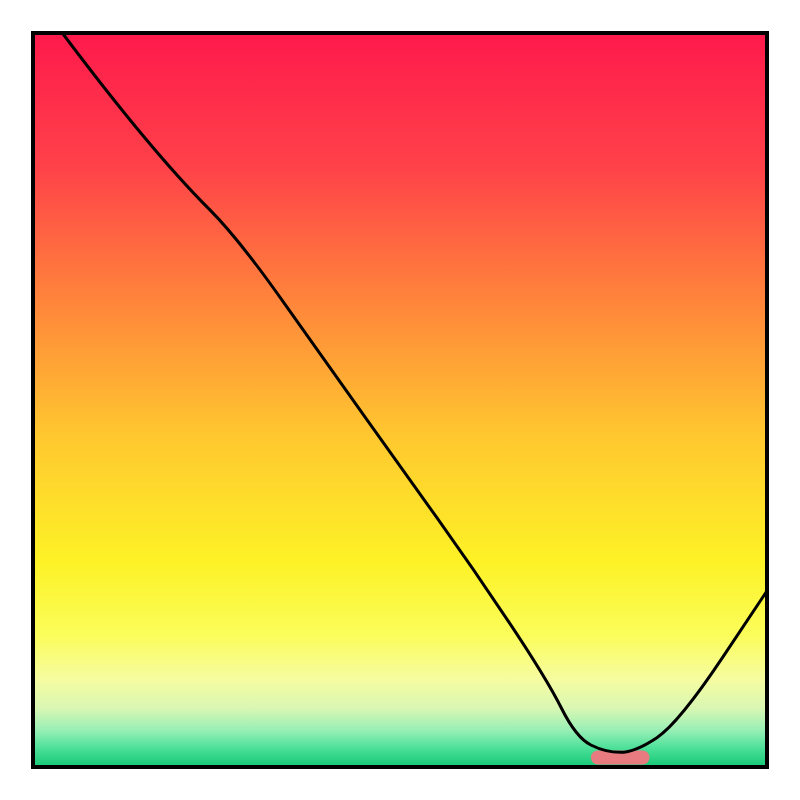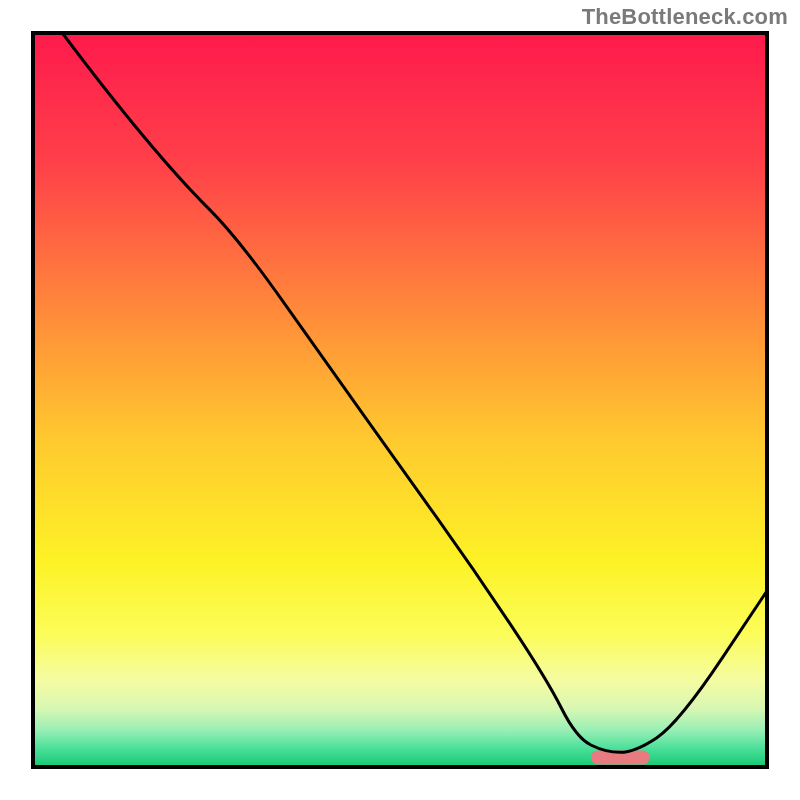--- a/index.html
+++ b/index.html
@@ -29,21 +29,20 @@
   svg.chart {
     position: absolute;
     left: 0;
     top: 0;
   }
 </style>
 </head>
 <body>
 
 <div class="container">
-  <div class="watermark">TheBottleneck.com</div>
   <svg class="chart" width="800" height="800" viewBox="0 0 800 800">
     <defs>
       <linearGradient id="bg-grad" x1="0" y1="0" x2="0" y2="1">
           <stop offset="0%" stop-color="#fe1a4c"></stop>
           <stop offset="18%" stop-color="#ff4149"></stop>
           <stop offset="38%" stop-color="#ff8a3a"></stop>
           <stop offset="55.00000000000001%" stop-color="#ffc82f"></stop>
           <stop offset="72%" stop-color="#fdf226"></stop>
           <stop offset="82%" stop-color="#fbfd5a"></stop>
           <stop offset="88%" stop-color="#f6fca0"></stop>

